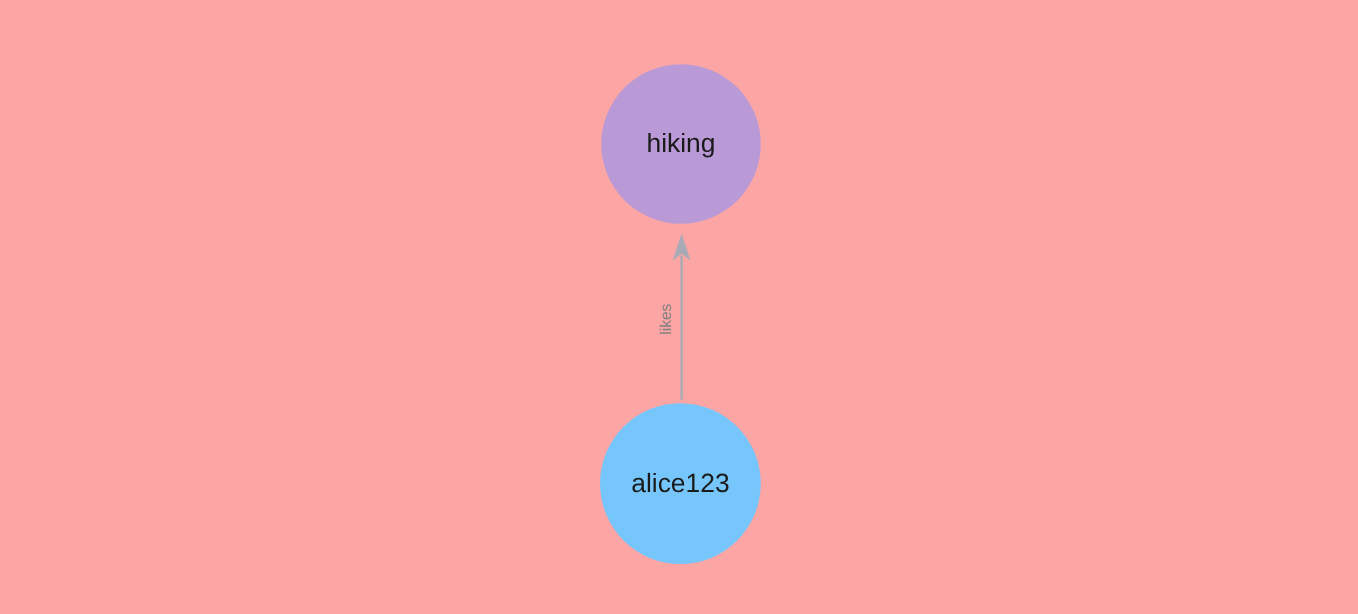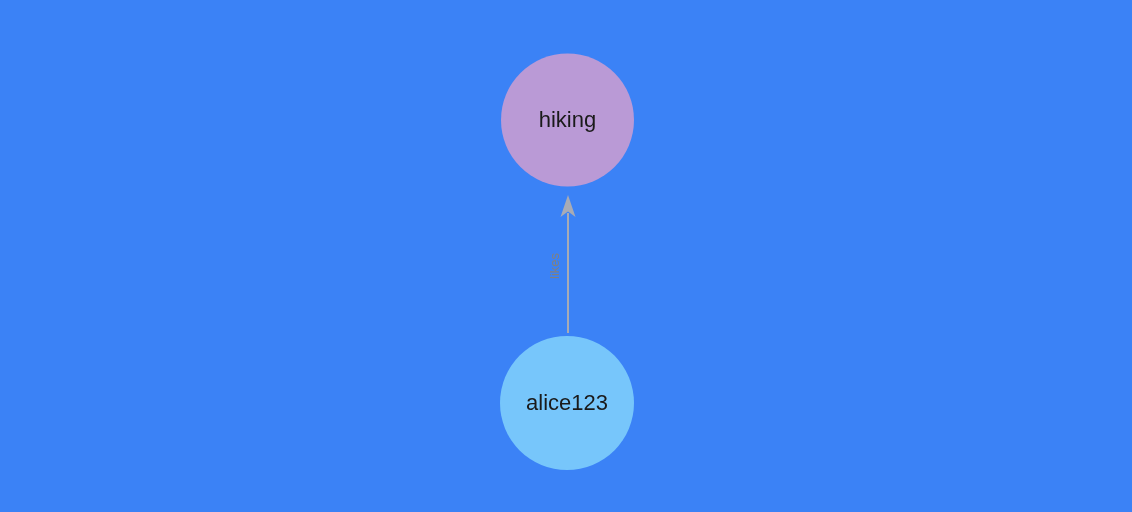--- a/index.html
+++ b/index.html
@@ -10,21 +10,21 @@
     width: 1132px;
     height: 512px;
     background: #f4f5f4;
     font-family: "Liberation Sans", sans-serif;
     overflow: hidden;
   }
   #graph-canvas {
     position: relative;
     width: 1132px;
     height: 512px;
-    background: #3b82f6;
+    background: #fca5a5;
   }
   .graph-svg {
     position: absolute;
     top: 0;
     left: 0;
     width: 1132px;
     height: 512px;
     display: block;
   }
   .node-label-text {

